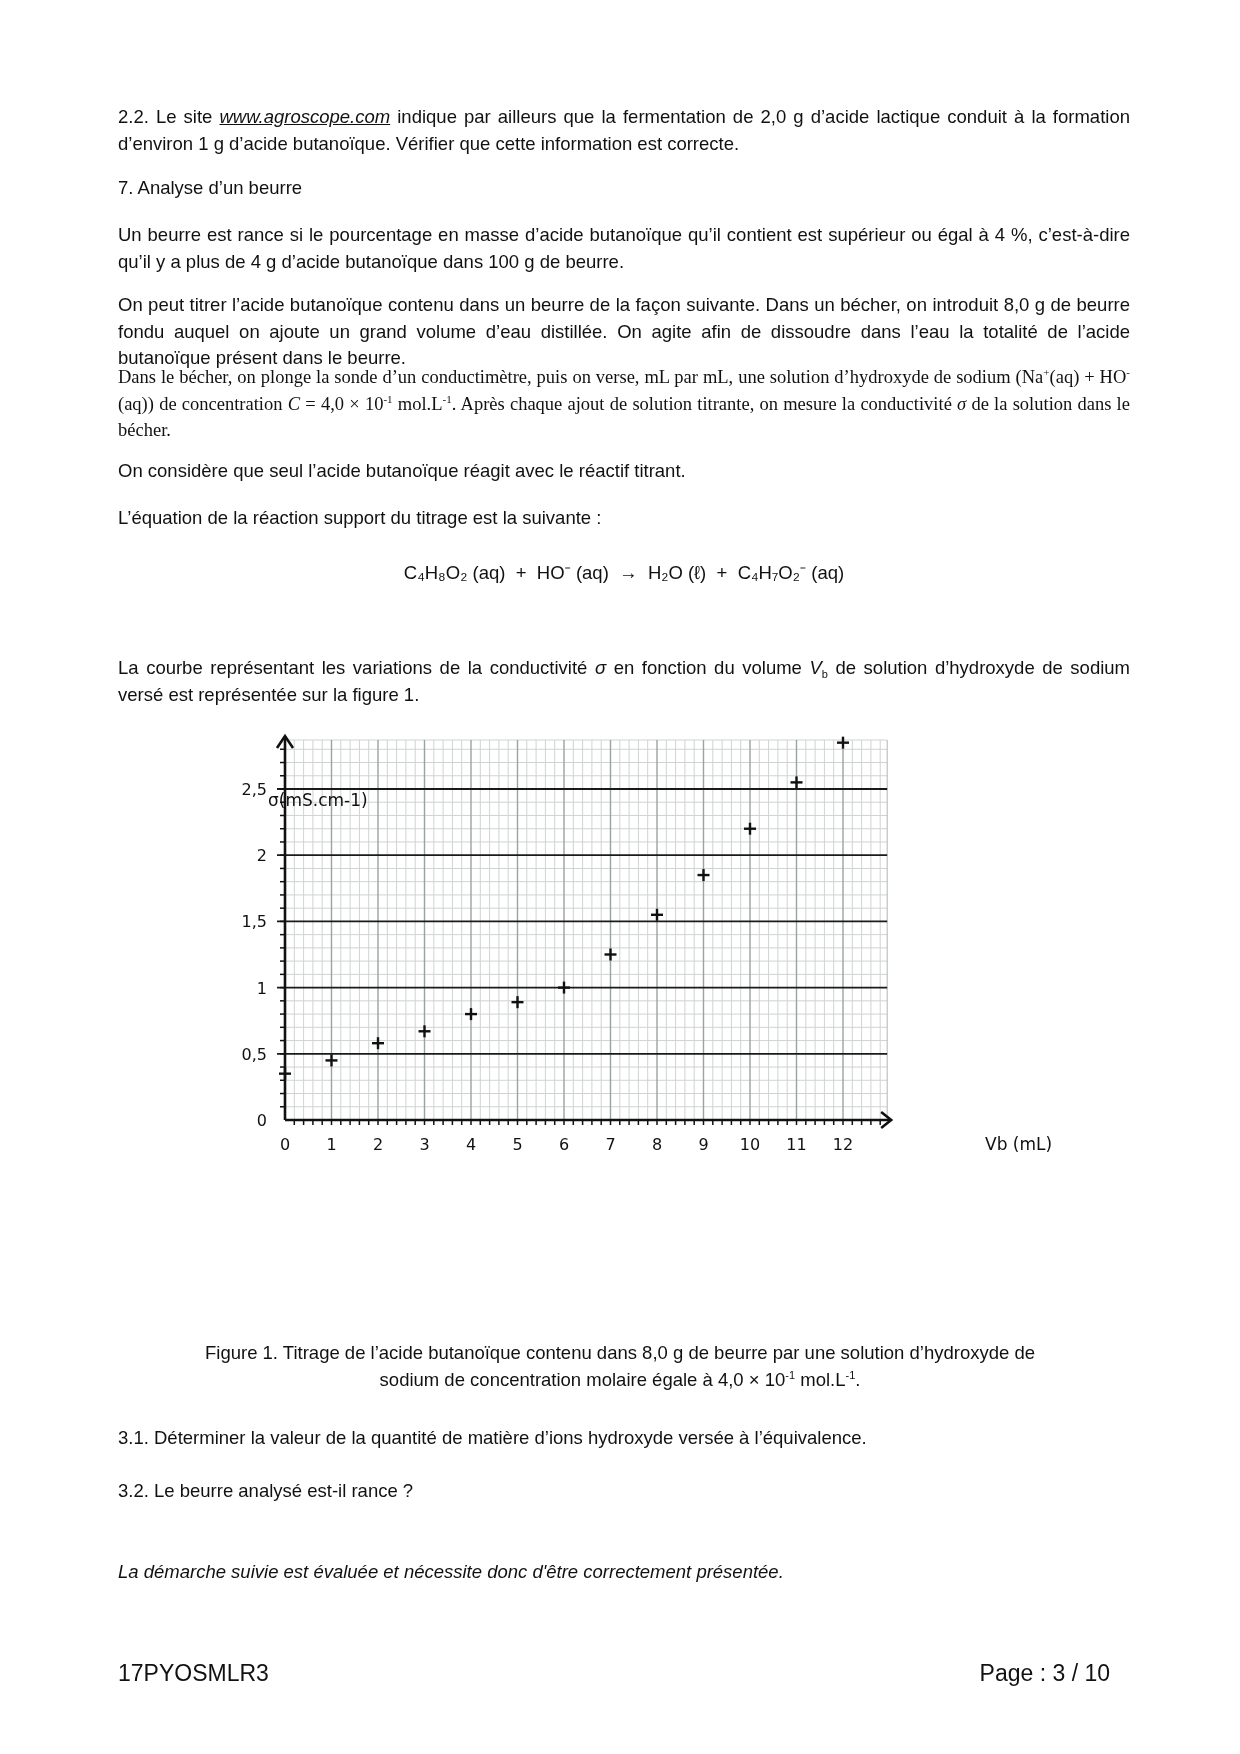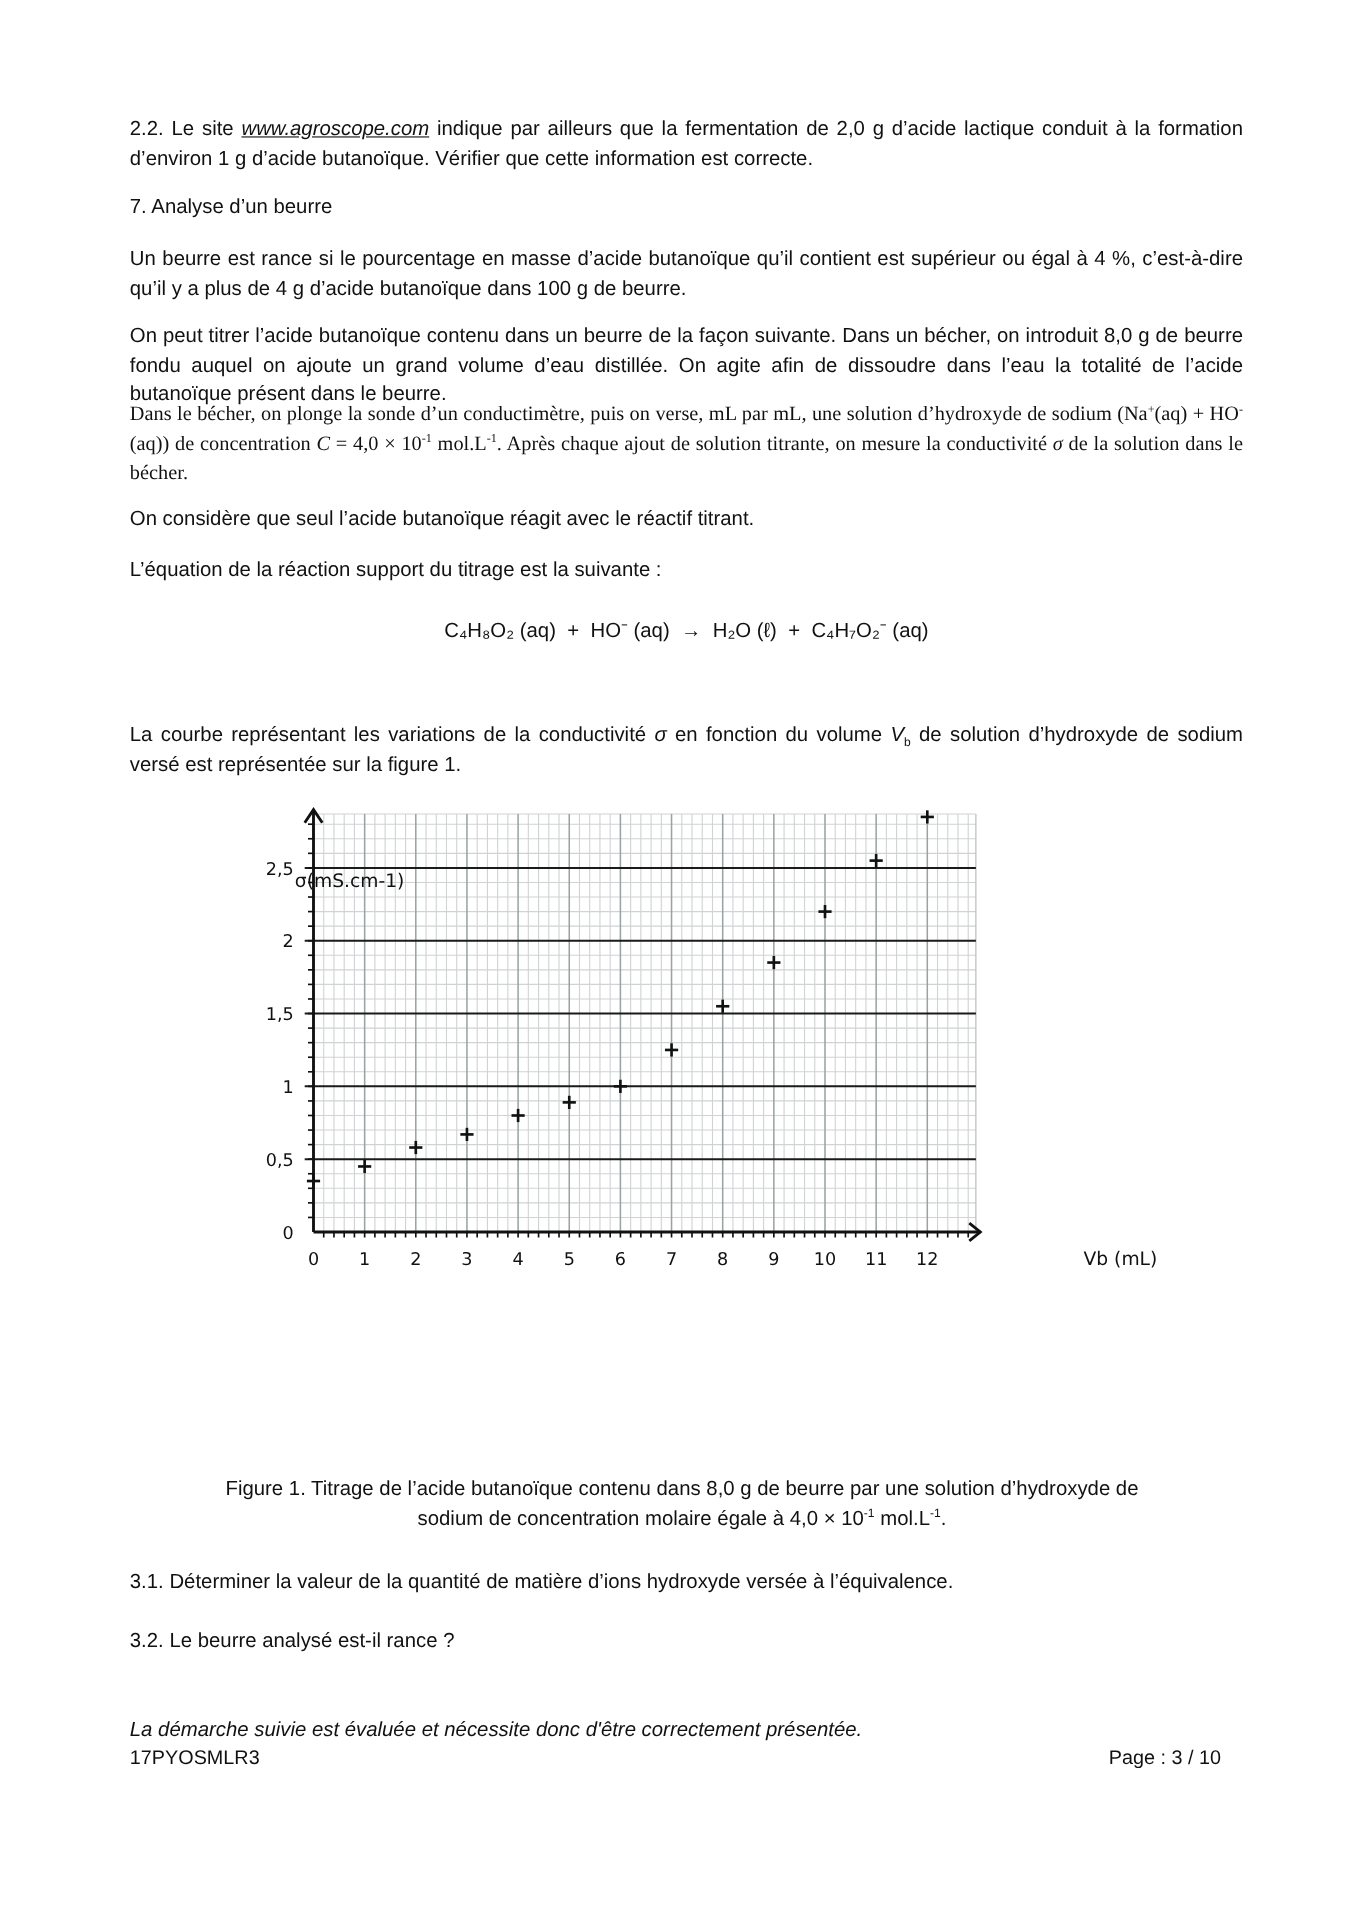--- a/index.html
+++ b/index.html
@@ -7,21 +7,21 @@
          font-family: "Liberation Sans", sans-serif; color: #111; }
   .p { position: absolute; left: 118px; width: 1012px; font-size: 18.5px; line-height: 26.5px; margin: 0; text-align: justify; }
   .b { font-weight: normal; }
   .i { font-style: italic; }
   .u { text-decoration: underline; font-style: italic; }
   sup, sub { font-size: 11px; line-height: 0; }
   sup { vertical-align: 7px; }
   sub { vertical-align: -4px; }
   .center { text-align: center; }
   #chart { position: absolute; left: 0; top: 0; }
-  .footer { position: absolute; top: 1588px; font-size: 18px; }
+  .footer { position: absolute; top: 1660px; font-size: 23px; }
 </style>
 </head>
 <body>
 
 <p class="p" style="top:104px;">
   <span class="b">2.2.</span><span> Le site </span><span class="u">www.agroscope.com</span><span> indique par ailleurs que la fermentation de 2,0 g d’acide lactique conduit à la formation d’environ 1 g d’acide butanoïque. Vérifier que cette information est correcte.</span>
 </p>
 
 <p class="p b" style="top:175px;">7. Analyse d’un beurre</p>
 

